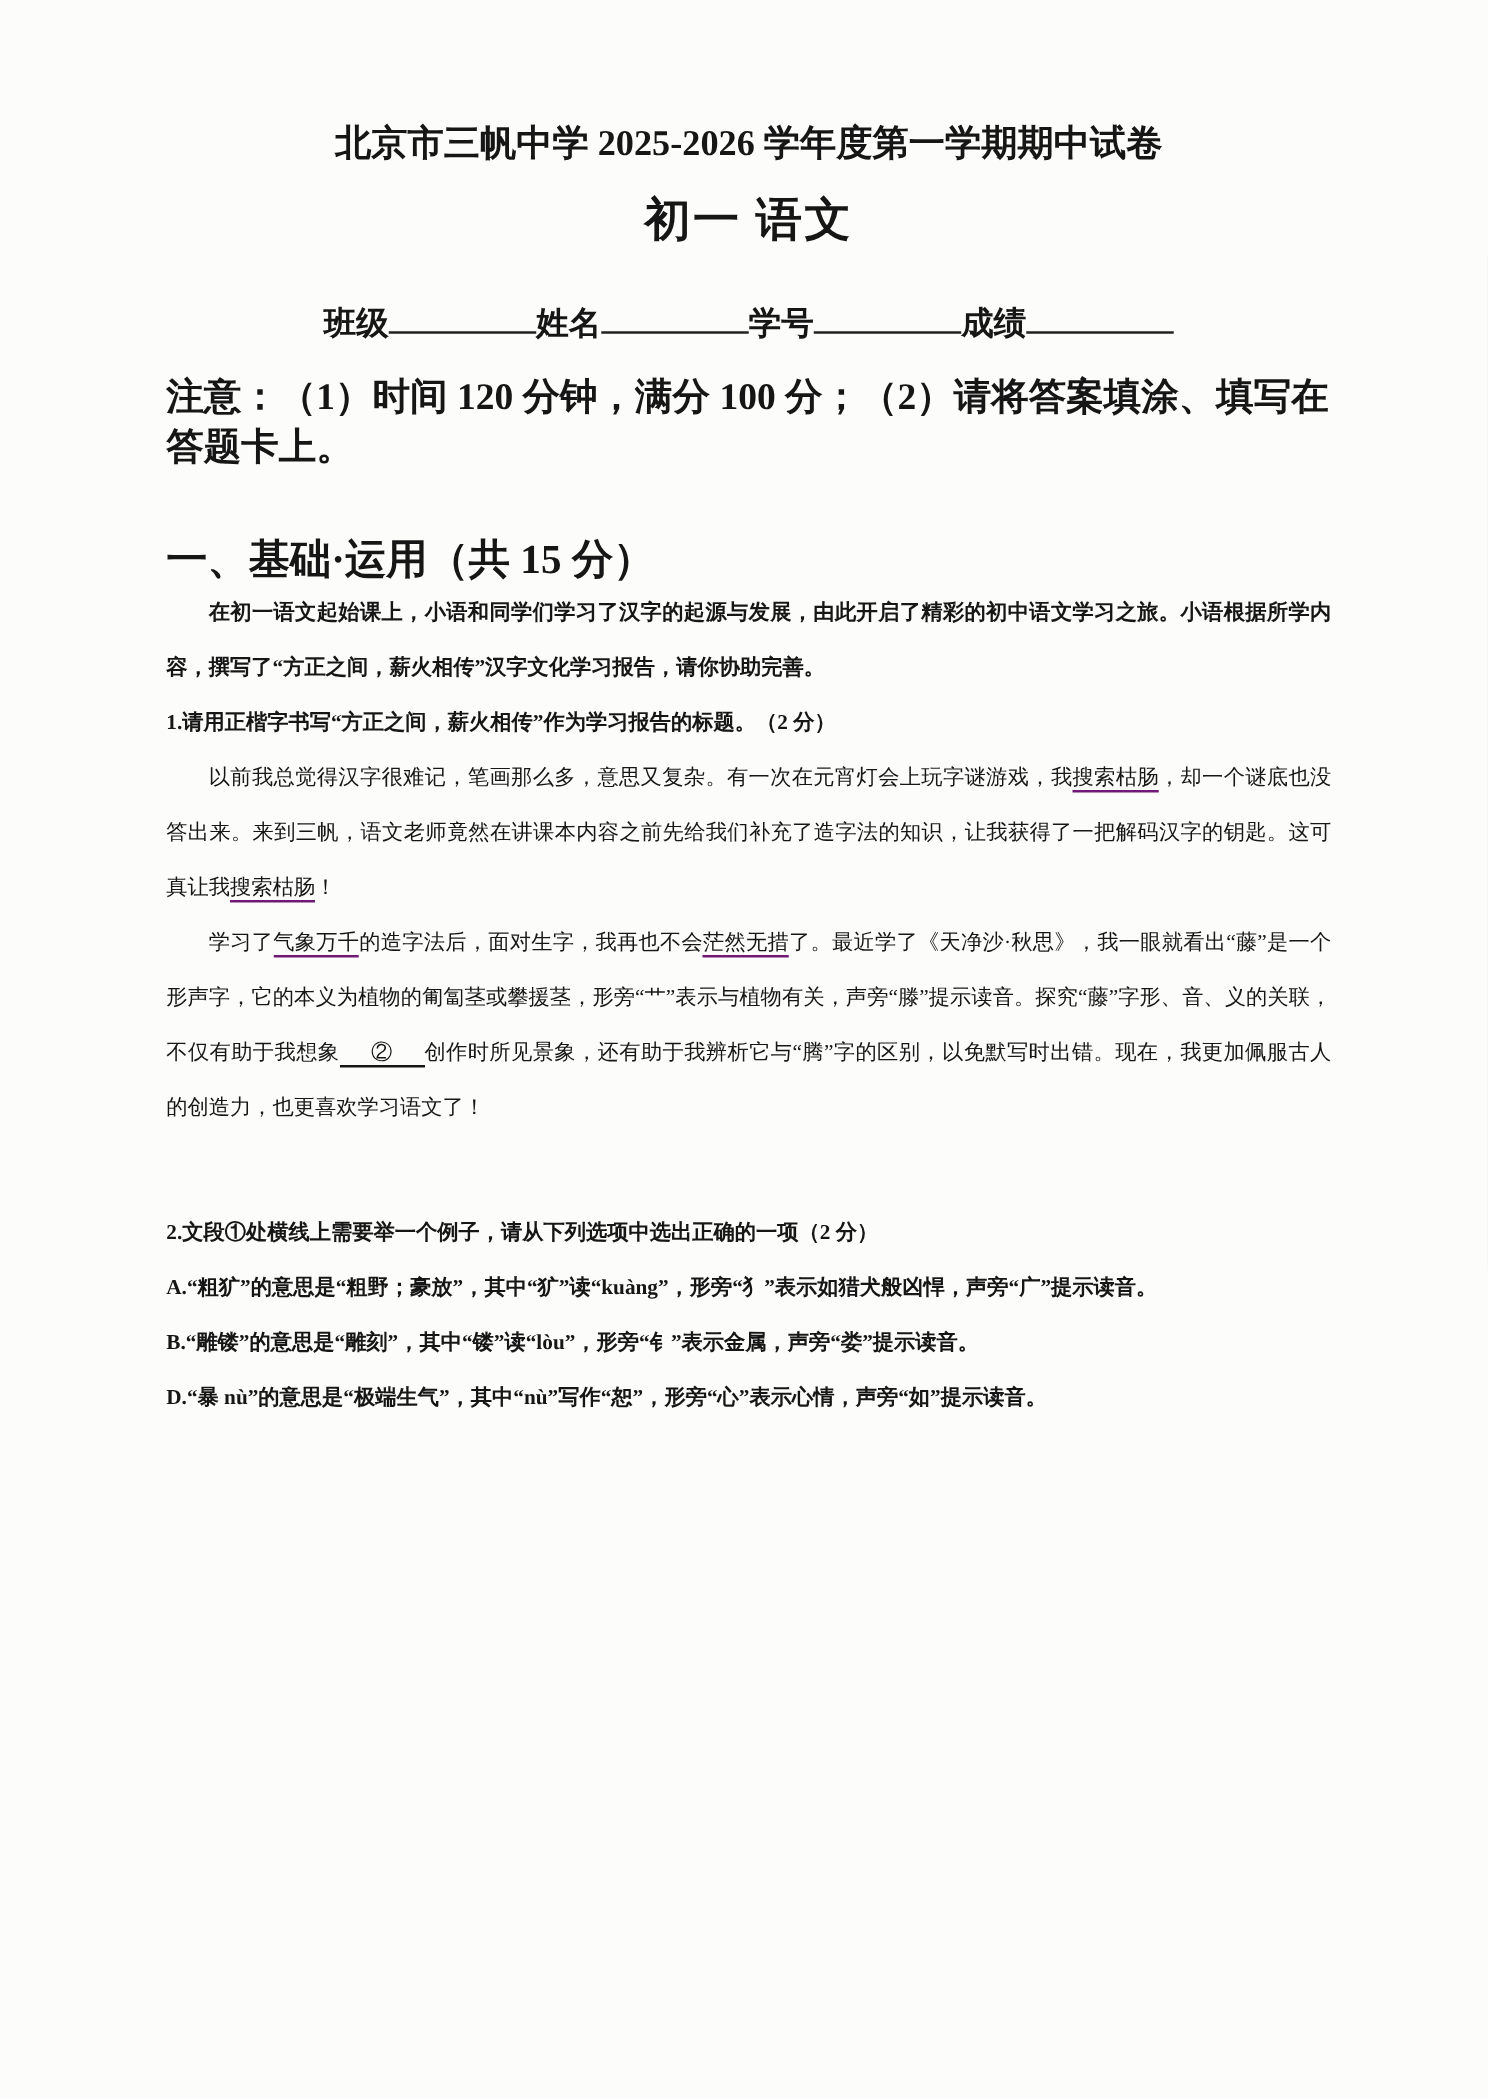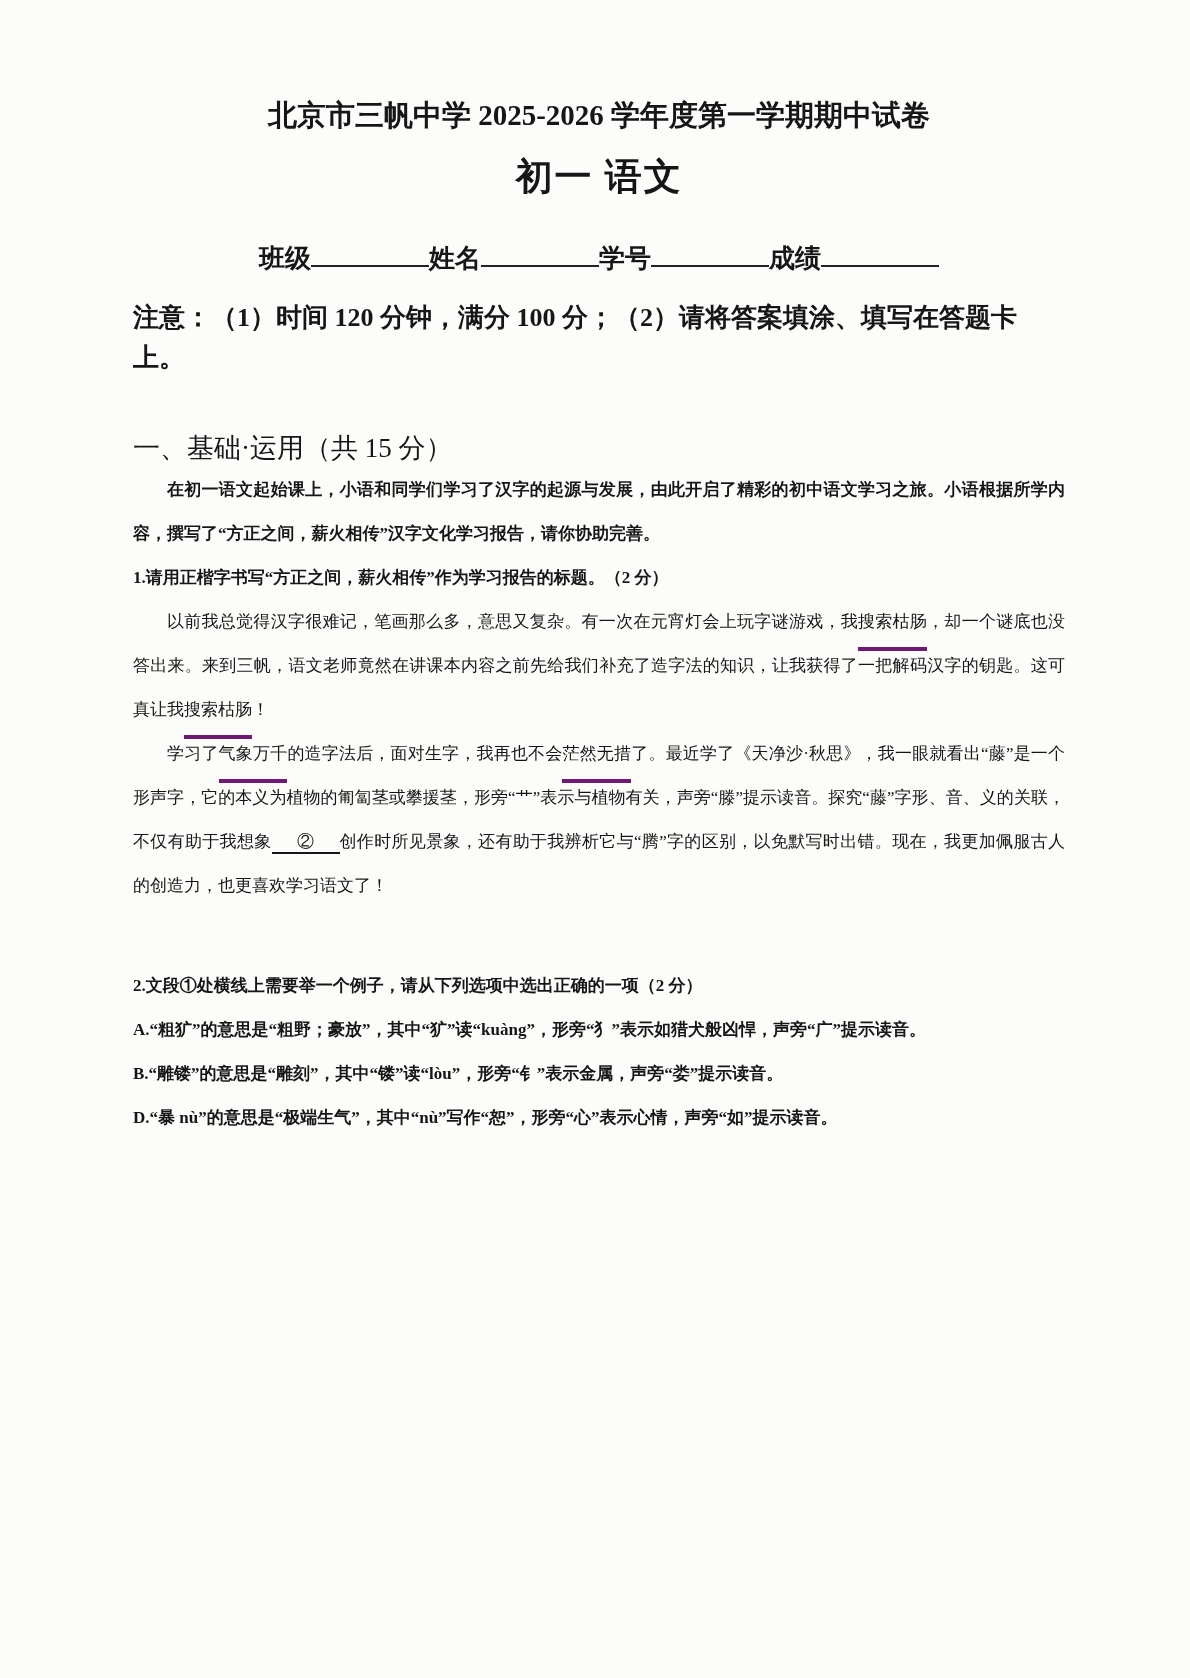--- a/index.html
+++ b/index.html
@@ -40,48 +40,48 @@
   .field { white-space: nowrap; }
   .field-blank {
     display: inline-block;
     width: 118px;
     height: 1em;
     border-bottom: 2px solid #222;
     vertical-align: baseline;
   }
   .notice {
     font-weight: bold;
-    font-size: 26px;
+    font-size: 30px;
     line-height: 40px;
     margin: 22px 0 0 0;
   }
   .section-heading {
-    font-weight: normal;
-    font-size: 27px;
+    font-weight: bold;
+    font-size: 33px;
     line-height: 40px;
     margin: 50px 0 0 0;
   }
   .para {
     font-size: 17px;
     line-height: 44px;
     margin: 0;
     text-align: justify;
   }
   .semibold { font-weight: 600; }
   .indent { text-indent: 2em; }
   .part-heading {
     text-align: center;
     font-weight: bold;
     font-size: 27px;
     line-height: 46px;
     margin: 0;
   }
   .u {
-    border-bottom: 4px solid #701a75;
-    padding-bottom: 16px;
+    border-bottom: 2px solid #701a75;
+    padding-bottom: 1px;
   }
   .blank {
     border-bottom: 2px solid #161616;
     padding: 0 8px 1px 8px;
   }
   .q2 { margin-top: 56px; }
 </style>
 </head>
 <body>
 

